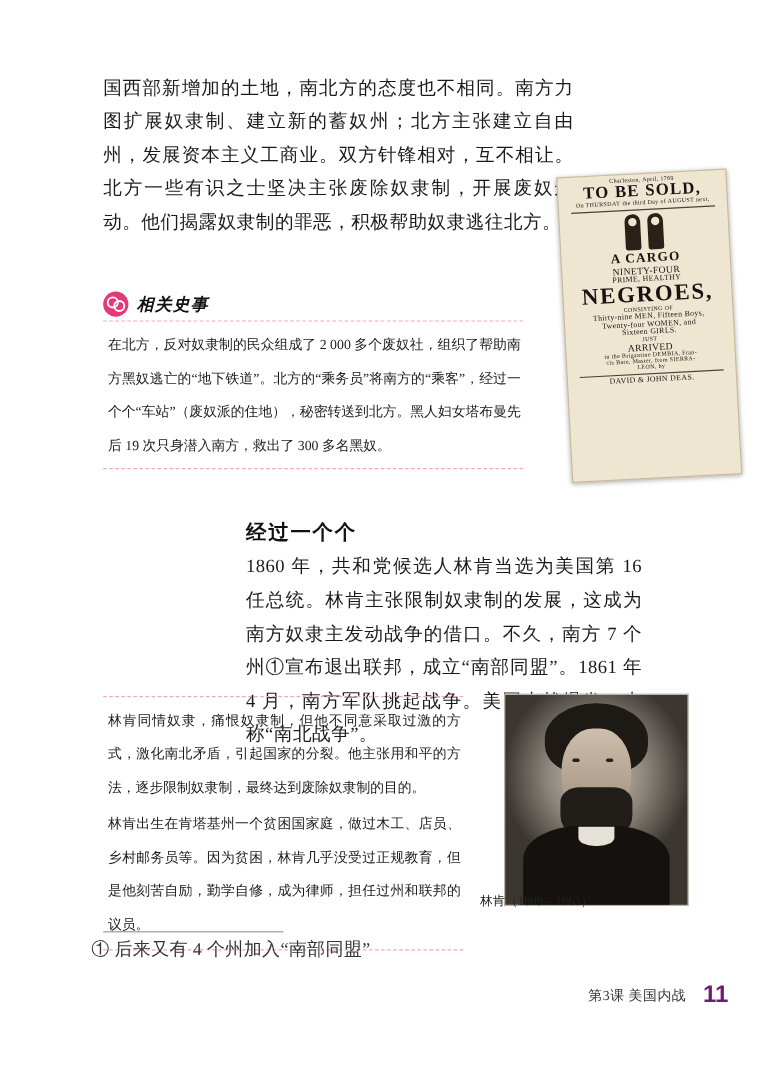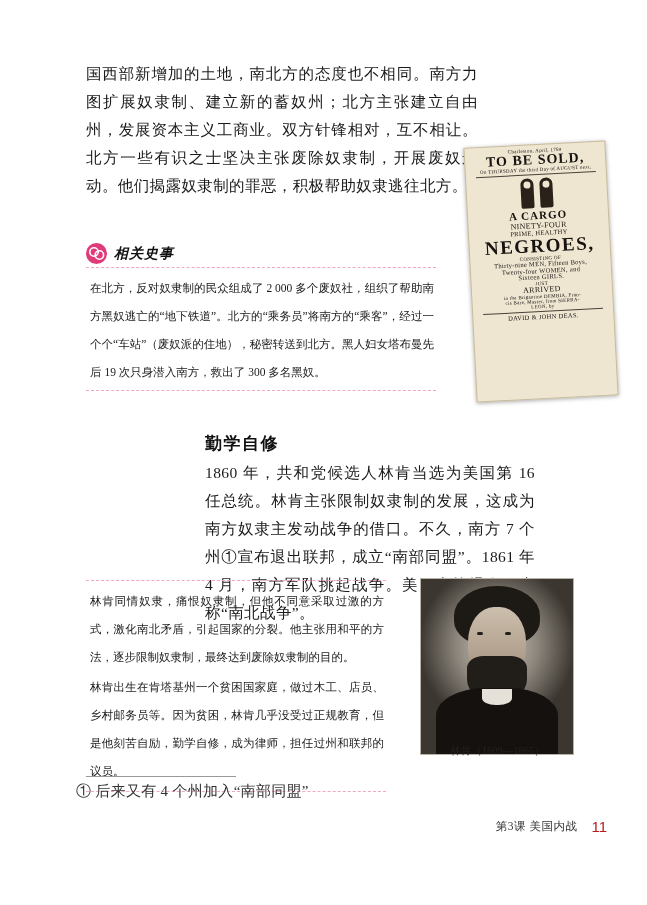--- a/index.html
+++ b/index.html
@@ -242,21 +242,21 @@
     left: 40%; top: 63%;
     width: 20%; height: 9%;
     background: #e6e1d8;
     border-radius: 0 0 45% 45%;
   }
   .portrait-caption {
     position: absolute;
     left: 400px;
     top: 744px;
     width: 195px;
-    text-align: center;
+    text-align: left;
     font-size: 10.5px;
     color: #222;
   }
 
   
   .footnote-rule {
     position: absolute;
     left: 86px;
     top: 776px;
     width: 150px;
@@ -281,24 +281,24 @@
     justify-content: flex-end;
     align-items: center;
     gap: 14px;
   }
   .footer-text {
     font-size: 11.5px;
     color: #333;
     letter-spacing: .5px;
   }
   .footer-page {
-    font-size: 15px;
-    font-weight: normal;
+    font-size: 20px;
+    font-weight: bold;
     font-family: "Liberation Sans", sans-serif;
-    color: #b91c1c;
+    color: #701a75;
   }
 </style>
 </head>
 <body>
 
 <div class="page">
 
   <div class="para-main">国西部新增加的土地，南北方的态度也不相同。南方力图扩展奴隶制、建立新的蓄奴州；北方主张建立自由州，发展资本主义工商业。双方针锋相对，互不相让。北方一些有识之士坚决主张废除奴隶制，开展废奴运动。他们揭露奴隶制的罪恶，积极帮助奴隶逃往北方。</div>
 
   <div class="poster-wrap">
@@ -337,21 +337,21 @@
           <circle cx="13.4" cy="12" r="4.2" fill="none" stroke="#ffffff" stroke-width="1.6"></circle>
         </svg>
       </span>
       <span class="box-title">相关史事</span>
     </div>
     <div class="dash-top"></div>
     <div class="box-body">在北方，反对奴隶制的民众组成了 2 000 多个废奴社，组织了帮助南方黑奴逃亡的“地下铁道”。北方的“乘务员”将南方的“乘客”，经过一个个“车站”（废奴派的住地），秘密转送到北方。黑人妇女塔布曼先后 19 次只身潜入南方，救出了 300 多名黑奴。</div>
     <div class="dash-bot"></div>
   </div>
 
-  <div class="section-heading">勤学自修</div>
+  <div class="section-heading">经过一个个</div>
   <div class="para-civilwar">1860 年，共和党候选人林肯当选为美国第 16 任总统。林肯主张限制奴隶制的发展，这成为南方奴隶主发动战争的借口。不久，南方 7 个州①宣布退出联邦，成立“南部同盟”。1861 年 4 月，南方军队挑起战争。美国内战爆发，史称“南北战争”。</div>
 
   <div class="box box-person">
     <div class="dash-top"></div>
     <div class="box-body">
       <p>林肯同情奴隶，痛恨奴隶制，但他不同意采取过激的方式，激化南北矛盾，引起国家的分裂。他主张用和平的方法，逐步限制奴隶制，最终达到废除奴隶制的目的。</p>
       <p>林肯出生在肯塔基州一个贫困国家庭，做过木工、店员、乡村邮务员等。因为贫困，林肯几乎没受过正规教育，但是他刻苦自励，勤学自修，成为律师，担任过州和联邦的议员。</p>
     </div>
     <div class="dash-bot"></div>
   </div>

